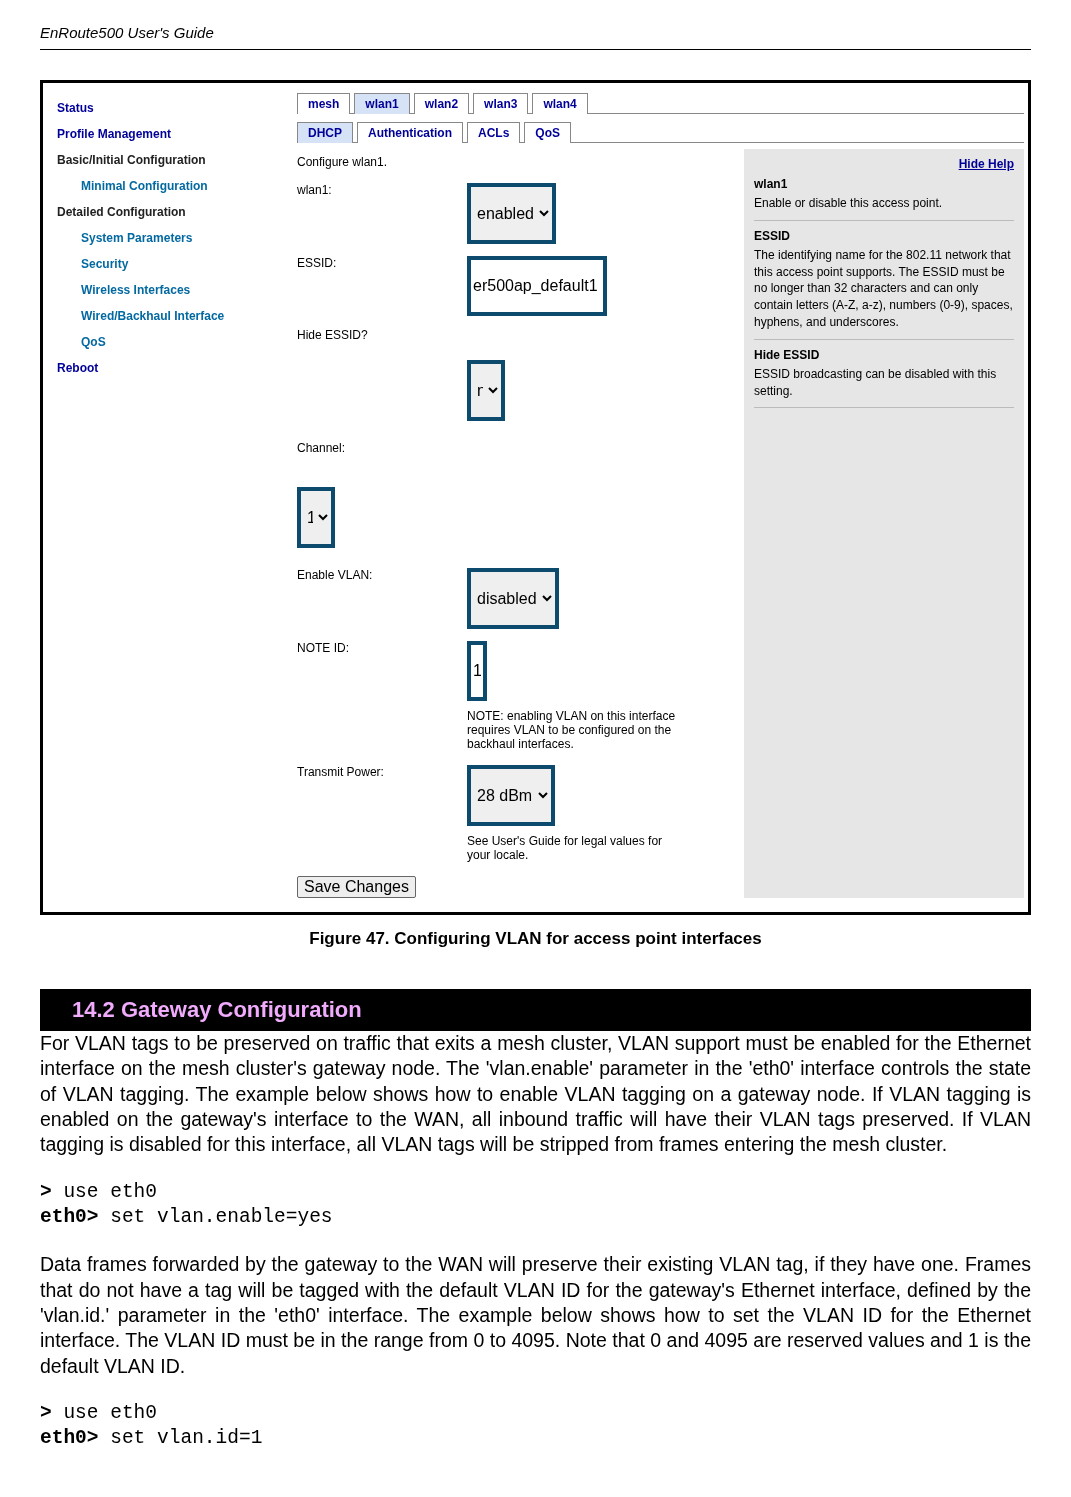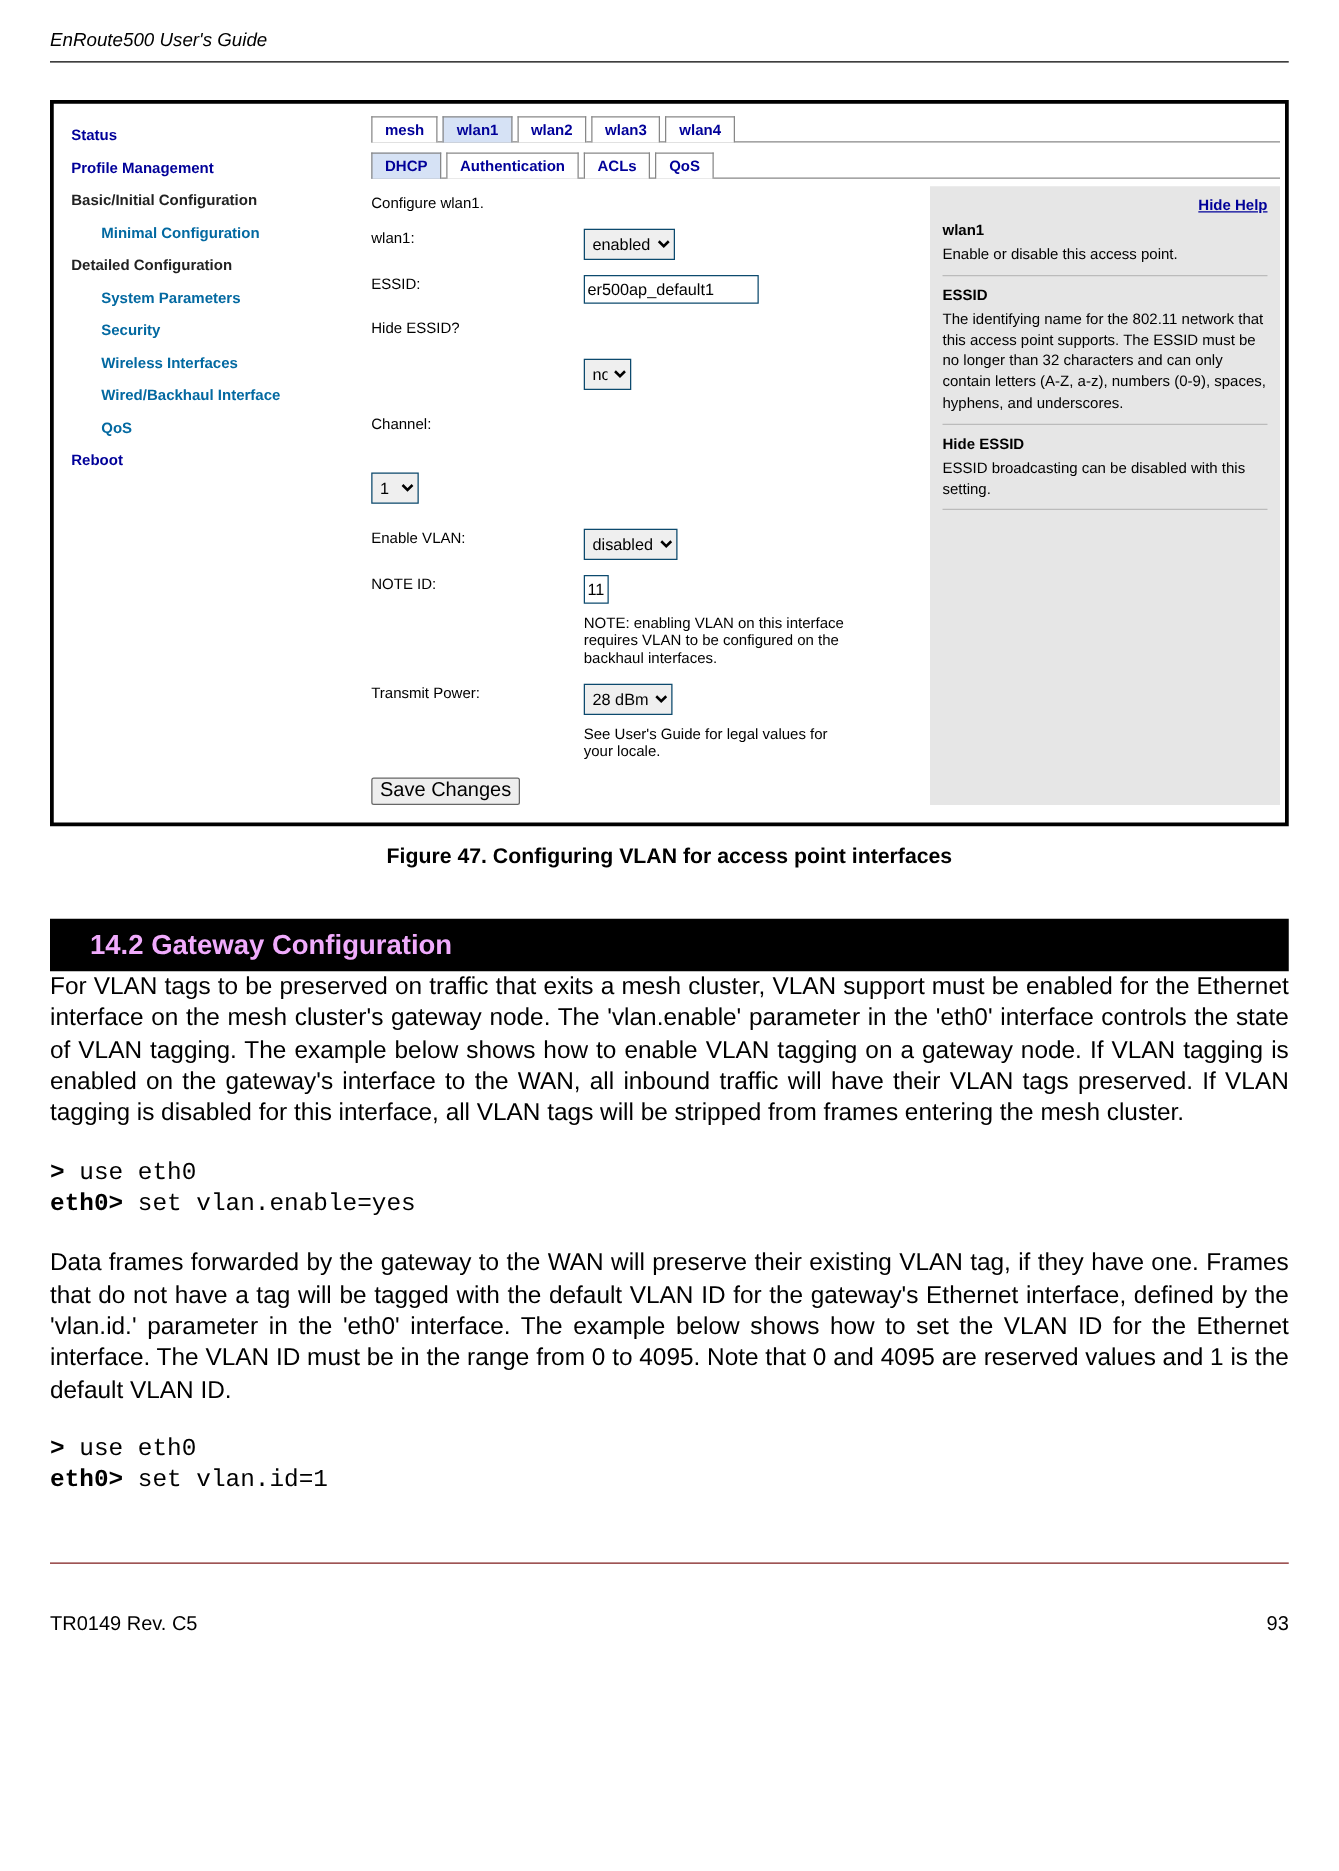--- a/index.html
+++ b/index.html
@@ -15,21 +15,21 @@
 .tab-row { display: flex; gap: 4px; margin-bottom: 8px; border-bottom: 1px solid #888; padding-bottom: 0; }
 .tab { border: 1px solid #888; border-bottom: none; padding: 3px 10px; font-size: 12px; font-family: Verdana, Arial, sans-serif; background: #fff; color: #000099; font-weight: bold; cursor: pointer; margin-bottom: -1px; }
 .tab.active { background: #d6e2f5; color: #000099; }
 .subtab-row { display: flex; gap: 4px; margin: 6px 0 6px 0; border-bottom: 1px solid #888; padding-bottom: 0; }
 .content-row { display: flex; gap: 20px; }
 .form-area { flex: 1; font-size: 12px; font-family: Verdana, Arial, sans-serif; padding-top: 4px; }
 .form-line { display: flex; align-items: flex-start; padding: 6px 0; }
 .form-label { width: 170px; }
 .form-control { flex: 1; }
 .form-note { font-size: 12px; padding: 2px 0 6px 170px; max-width: 380px; }
-select, input[type="text"] { font-size: 13px; font-family: Verdana, Arial, sans-serif; border: 1px solid #0c4a6e; padding: 3px 2px; }
+select, input[type="text"] { font-size: 16px; font-family: Verdana, Arial, sans-serif; border: 4px solid #0c4a6e; padding: 17px 2px; }
 input[type="text"] { width: 140px; }
 select.small { width: 38px; margin-top: 32px; }
 .save-btn { font-size: 16px; font-family: Verdana, Arial, sans-serif; border: 1px solid #666; background: #eee; padding: 1px 6px; margin-top: 8px; cursor: pointer; border-radius: 2px; }
 .help-panel { width: 280px; background: #e6e6e6; padding: 8px 10px; font-size: 12px; font-family: Verdana, Arial, sans-serif; }
 .help-hide { text-align: right; }
 .help-hide a { color: #000099; text-decoration: underline; font-weight: bold; font-size: 12px; padding-left: 26px; }
 .help-section-title { font-weight: bold; margin: 6px 0 4px 0; }
 .help-text { margin-bottom: 8px; line-height: 1.4; }
 .help-hr { border: none; border-top: 1px solid #bbb; margin: 8px 0; }
 .figure-caption { text-align: center; font-weight: bold; font-size: 17px; margin: 14px 0 40px 0; }

